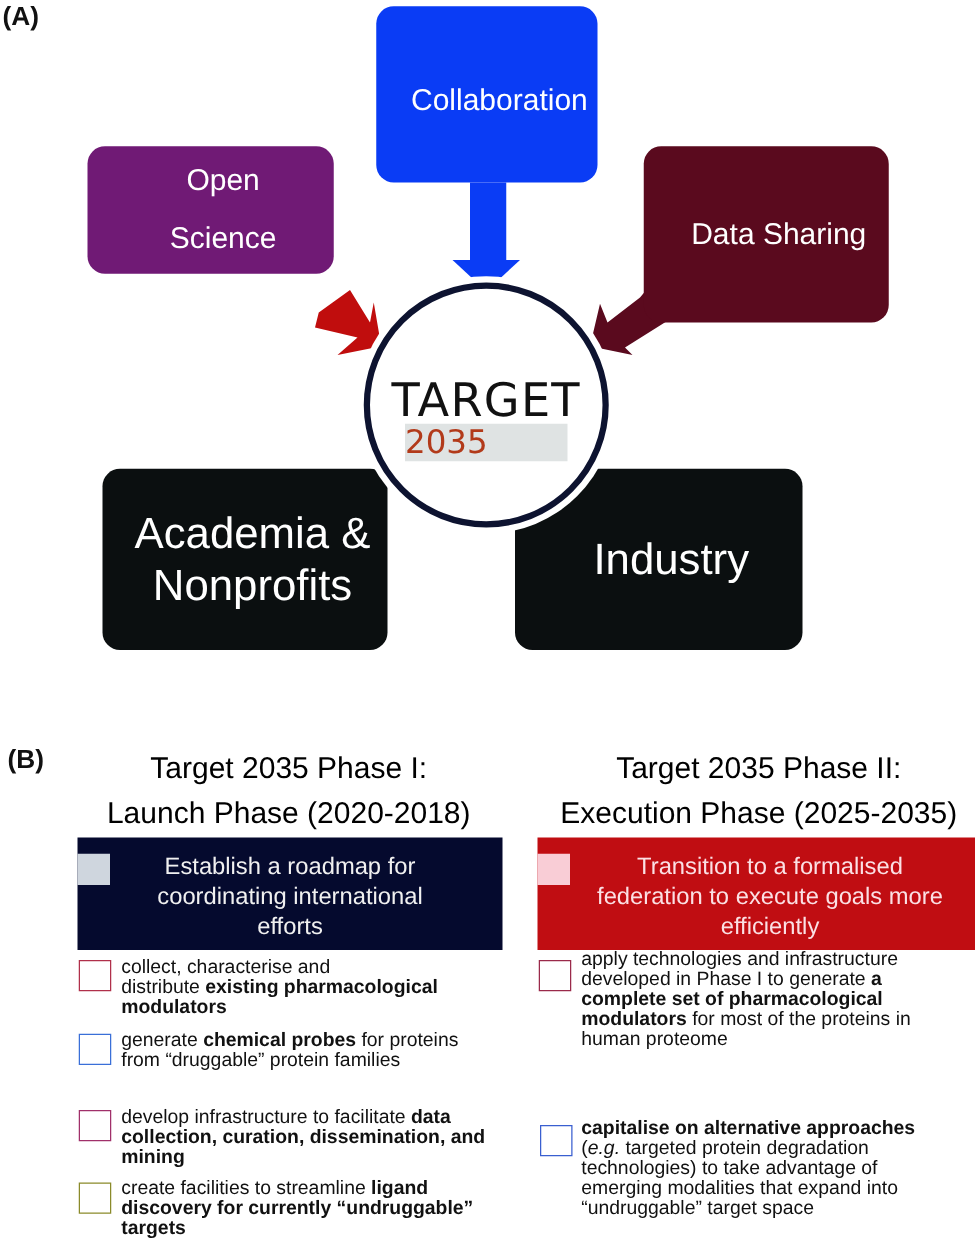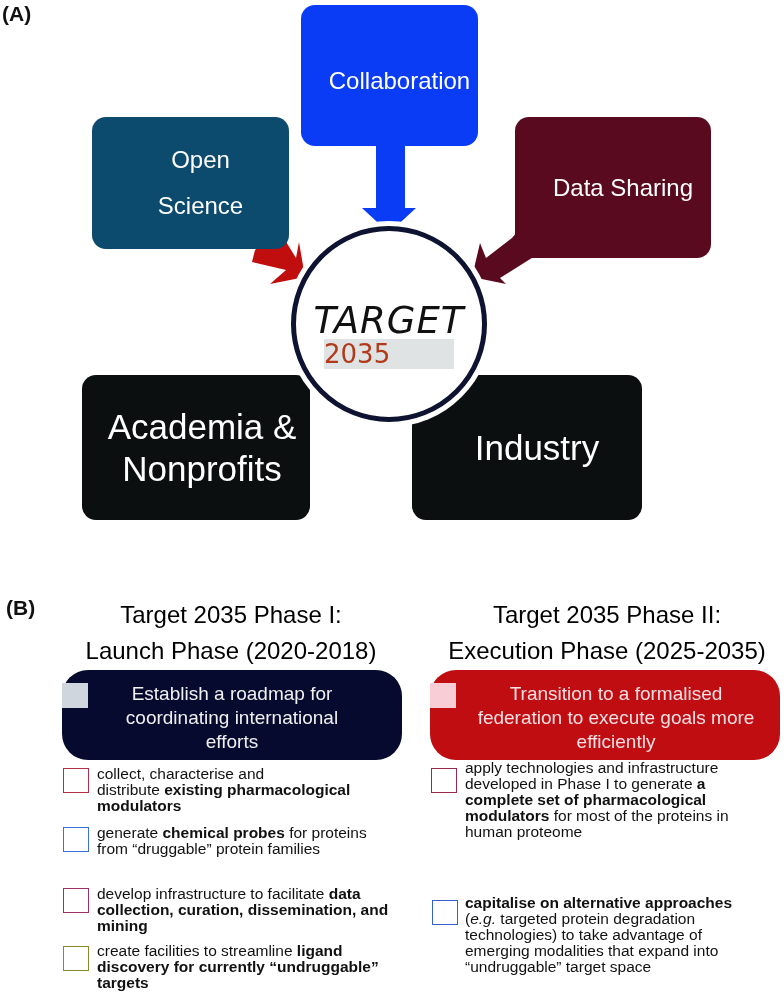--- a/index.html
+++ b/index.html
@@ -2,24 +2,24 @@
 <html><head>
 <meta charset="utf-8">
 <style>
   html, body { margin: 0; padding: 0; background: #ffffff; }
   body { width: 784px; height: 997px; position: relative; overflow: hidden; font-family: "Liberation Sans", sans-serif; color: #111; }
   .abs { position: absolute; }
   .panel-label { position: absolute; font-weight: bold; font-size: 21px; color: #111; }
   .box { position: absolute; border-radius: 14px; display: flex; align-items: center; justify-content: center; text-align: center; color: #ffffff; padding-left: 20px; }
   .box span { display: block; }
   .circle { position: absolute; border-radius: 50%; background: #fff; border: 5px solid #0d1330; box-sizing: border-box; }
-  .target-word { position: absolute; font-family: "DejaVu Sans", sans-serif; font-size: 37px; color: #111; letter-spacing: 1px; width: 100%; text-align: center; font-style: italic; }
+  .target-word { position: absolute; font-family: "DejaVu Sans", sans-serif; font-size: 37px; color: #111; letter-spacing: 1px; width: 100%; text-align: center; }
   .year-band { position: absolute; background: #dfe3e3; font-family: "DejaVu Sans", sans-serif; font-size: 26px; color: #b23a1a; }
   .phase-title { position: absolute; font-weight: normal; font-size: 24px; text-align: center; line-height: 36px; color: #000000; }
-  .goal-box { position: absolute; color: #f0f0f0; text-align: center; font-size: 19px; line-height: 24px; box-sizing: border-box; border-radius: 26px; }
+  .goal-box { position: absolute; color: #f0f0f0; text-align: center; font-size: 19px; line-height: 24px; box-sizing: border-box; }
   .goal-marker { position: absolute; width: 26px; height: 25px; }
   .item { position: absolute; font-size: 15.5px; line-height: 16px; color: #111; }
   .chk { position: absolute; width: 26px; height: 25px; box-sizing: border-box; background: #fff; }
   b { font-weight: bold; }
 </style>
 </head>
 <body>
 
 <div class="panel-label" style="left:2px; top:2px;">(A)</div>
 
@@ -32,21 +32,21 @@
 
   <g>
     <polygon points="255,250 280,232 296,258 299,242 305,277 270,284 286,270 252,262" fill="#c00d0d"></polygon>
   </g>
 
   <g>
     <polygon points="522,226 535,256 500,278 506,284 472,277 480,243 486,258 512,238" fill="#5a0a1e"></polygon>
   </g>
 </svg>
 
-<div class="box" style="left:92px; top:117px; width:177px; height:132px; background:#0c4a6e; font-size:24px; line-height:46px;">
+<div class="box" style="left:70px; top:117px; width:177px; height:102px; background:#701a75; font-size:24px; line-height:46px;">
   <div>
     <span>Open</span>
     <span>Science</span>
   </div>
 </div>
 
 <div class="box" style="left:301px; top:5px; width:177px; height:141px; background:#0a3cf5; font-size:24px; align-items:flex-start; padding-top:62px; box-sizing:border-box;">
   <span>Collaboration</span>
 </div>
 

